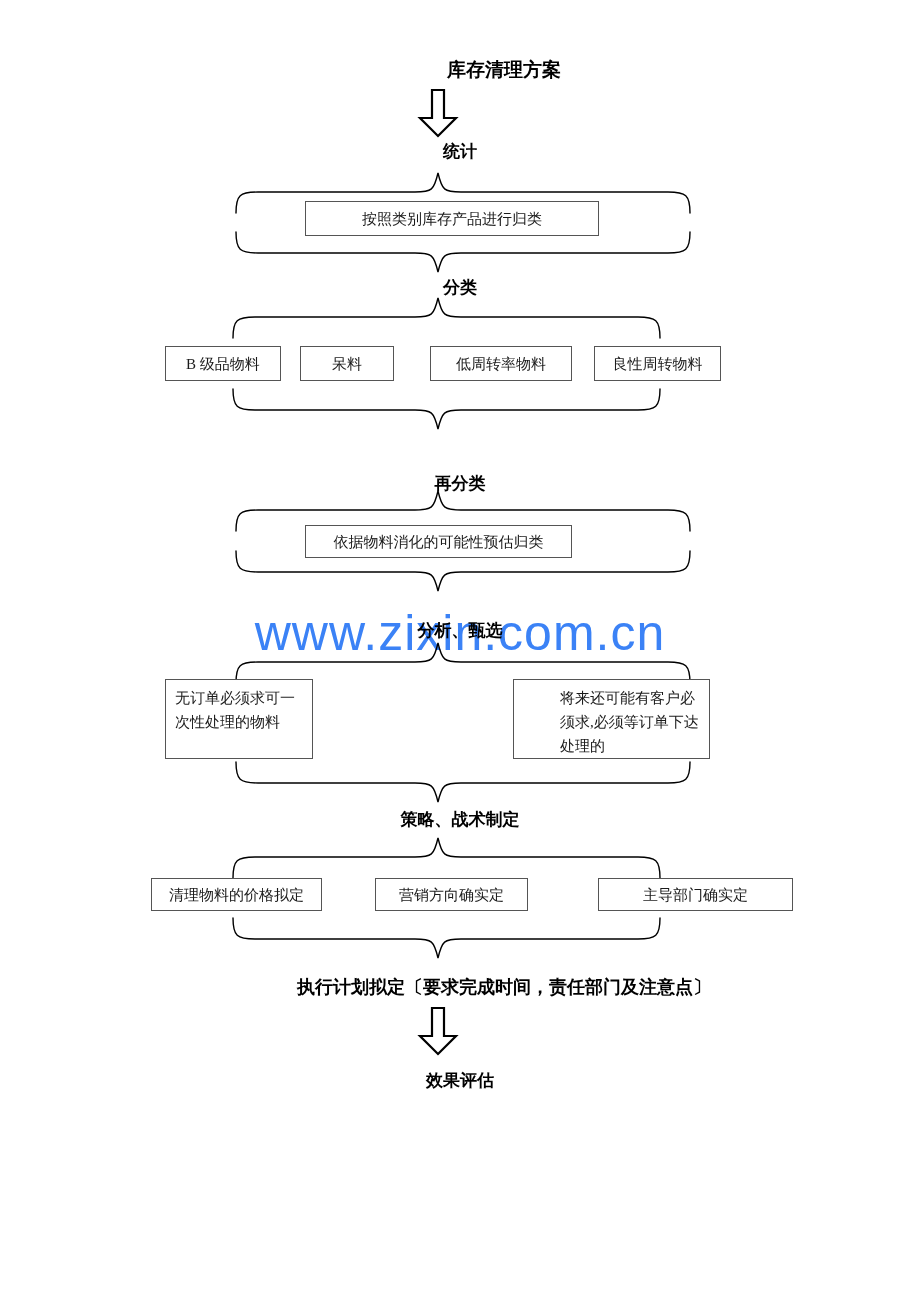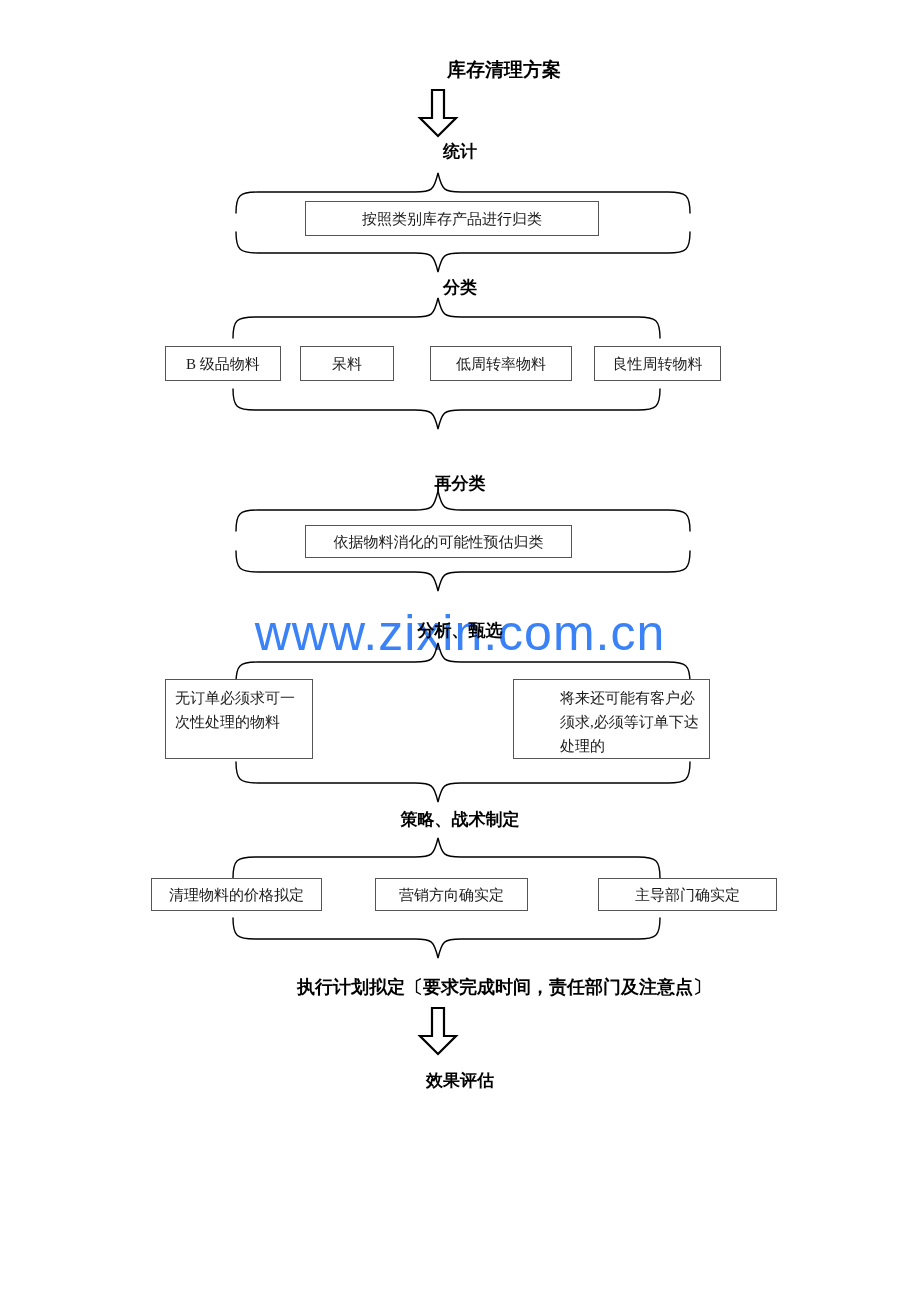--- a/index.html
+++ b/index.html
@@ -146,19 +146,19 @@
 
   <div class="abs stage" style="left:0; top:620px; width:920px;">分析、甄选</div>
 
   <div class="abs box para" style="left:165px; top:679px; width:148px; height:80px;">无订单必须求可一次性处理的物料</div>
   <div class="abs box para" style="left:513px; top:679px; width:197px; height:80px;padding-left:46px;">将来还可能有客户必须求,必须等订单下达处理的</div>
 
   <div class="abs stage" style="left:0; top:809px; width:920px;">策略、战术制定</div>
 
   <div class="abs box center" style="left:151px; top:878px; width:171px; height:33px;">清理物料的价格拟定</div>
   <div class="abs box center" style="left:375px; top:878px; width:153px; height:33px;">营销方向确实定</div>
-  <div class="abs box center" style="left:598px; top:878px; width:179px; height:33px;">主导部门确实定</div>
+  <div class="abs box center" style="left:598px; top:878px; width:195px; height:33px;">主导部门确实定</div>
 
   <div class="abs stage wide" style="left:0; top:976px; width:920px;">执行计划拟定〔要求完成时间，责任部门及注意点〕</div>
 
   <div class="abs stage" style="left:0; top:1070px; width:920px;">效果评估</div>
 
 </div>
 
 </body></html>

